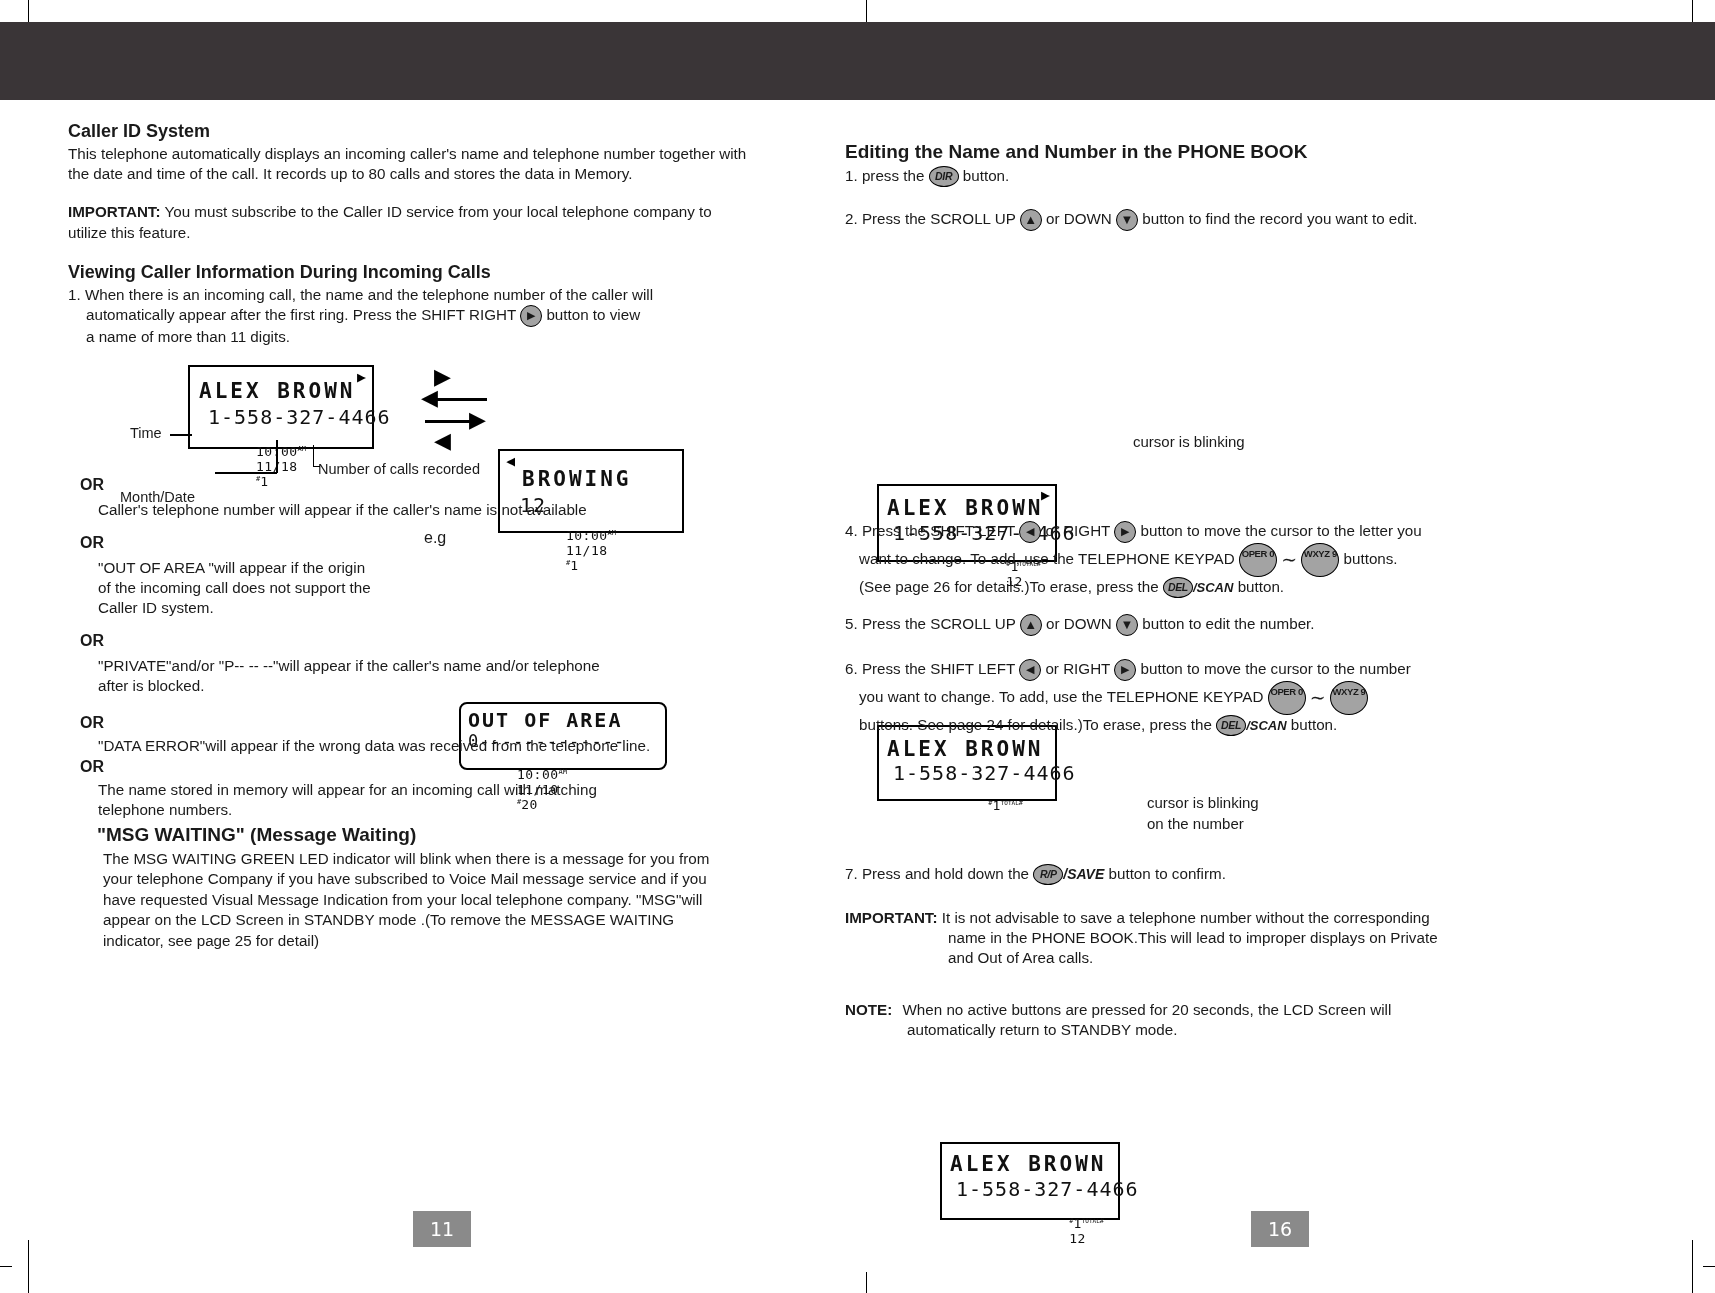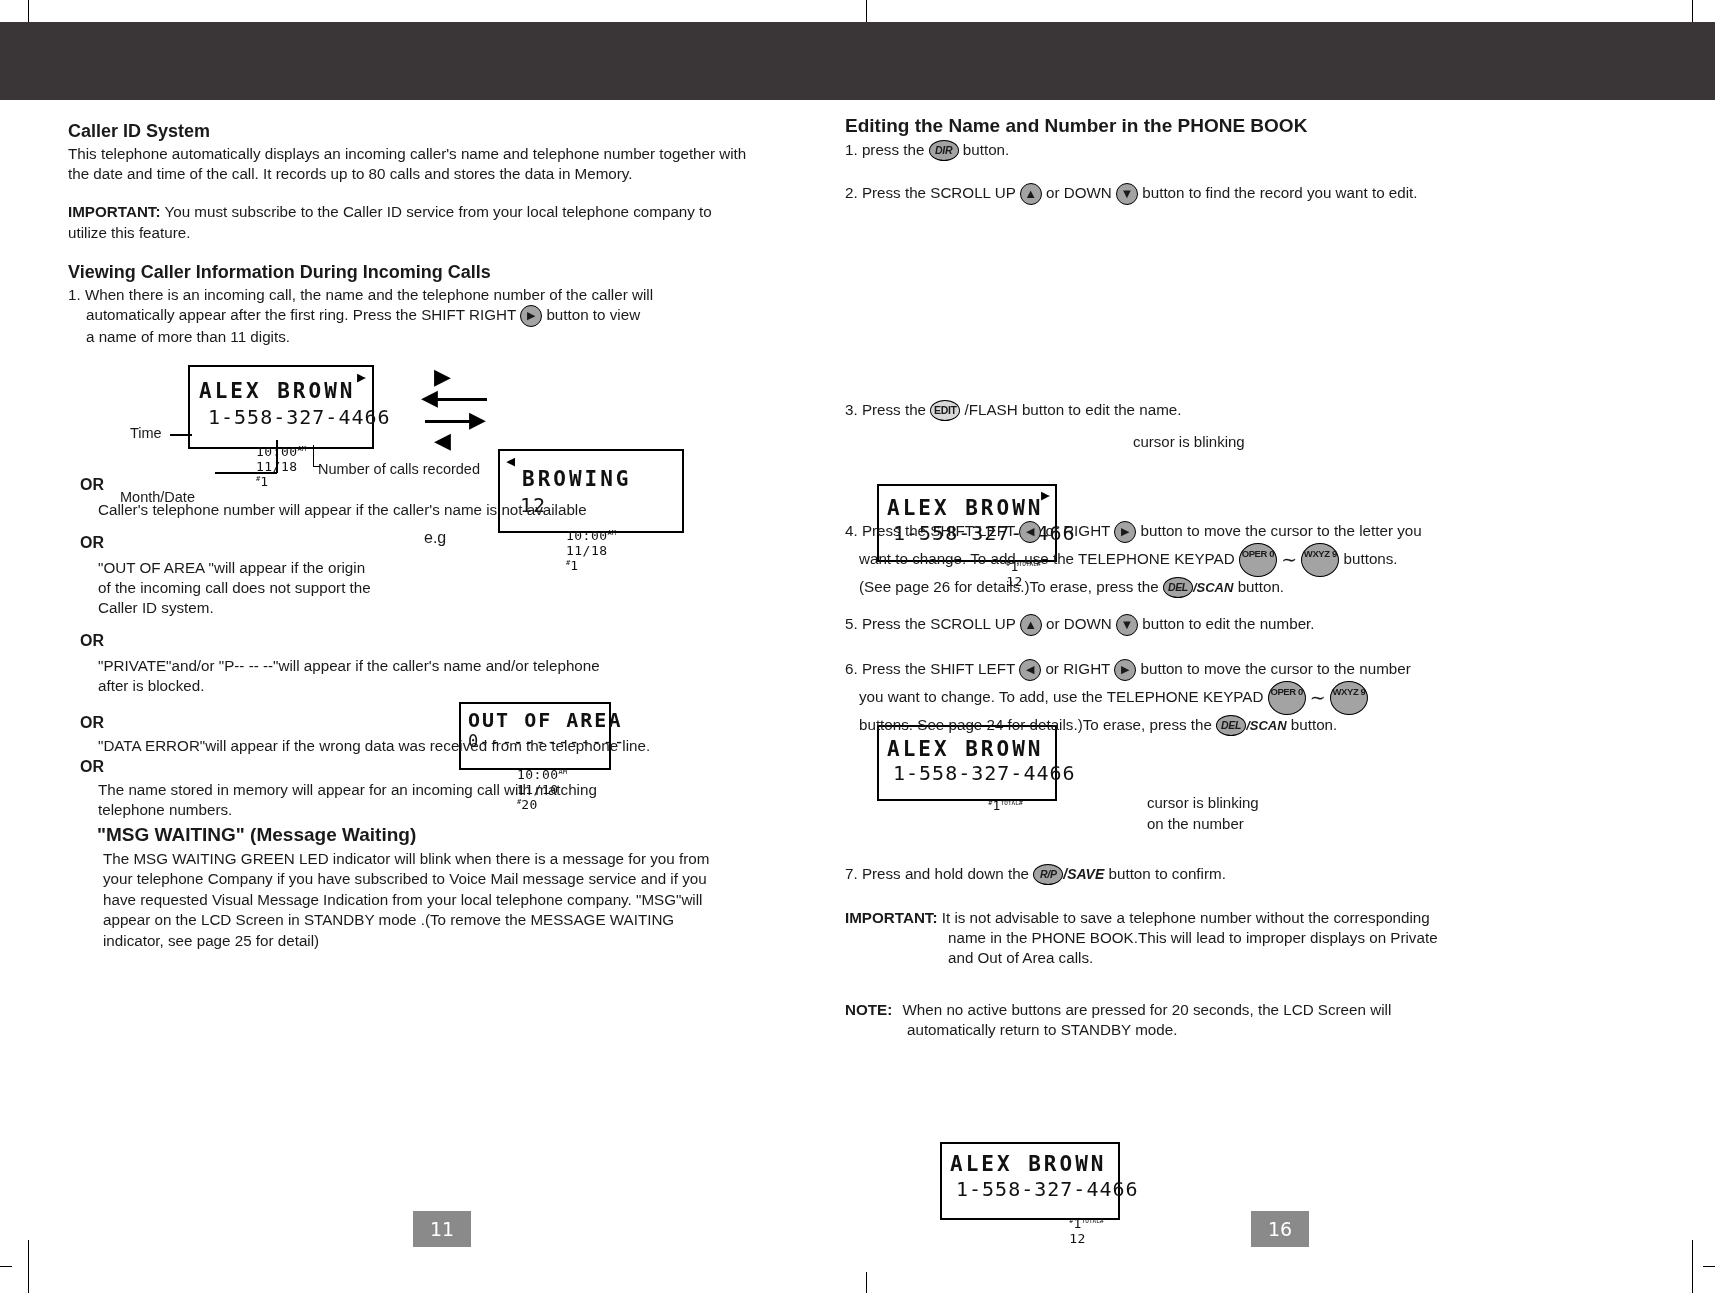--- a/index.html
+++ b/index.html
@@ -180,21 +180,21 @@
 
   <div style="position:absolute;left:80px;top:534px;width:420px;">
     <p class="or">OR</p>
     <p class="t indent1" style="margin-top:6px;">"OUT OF AREA "will appear if the origin</p>
     <p class="t indent1">of the incoming call does not support the</p>
     <p class="t indent1">Caller ID system.</p>
   </div>
 
   <div class="ann" style="position:absolute;left:424px;top:528px;font-size:16px;">e.g</div>
 
-  <div class="lcd" style="left:459px;top:534px;width:152px;height:68px;">
+  <div class="lcd" style="left:459px;top:534px;width:208px;height:68px;border-radius:8px;">
     <div class="l1" style="position:absolute;left:7px;top:4px;font-size:20px;letter-spacing:2px;">OUT OF AREA</div>
     <div class="l2" style="position:absolute;left:7px;top:27px;font-size:17px;letter-spacing:1px;">0-------------</div>
     <div class="l3" style="position:absolute;left:6px;top:48px;">
       <span>10:00</span><span class="sup">AM</span>
       <span>11/10</span>
       <span class="sup">#</span><span>20</span>
     </div>
   </div>
 
   <div style="position:absolute;left:80px;top:632px;width:680px;">
@@ -209,21 +209,21 @@
     <p class="or" style="margin-top:2px;">OR</p>
     <p class="t indent1" style="margin-top:4px;">The name stored in memory will appear for an incoming call with matching</p>
     <p class="t indent1">telephone numbers.</p>
   </div>
 
   <div style="position:absolute;left:97px;top:823px;width:630px;">
     <h3 class="big">"MSG WAITING" (Message Waiting)</h3>
     <p class="t indent1" style="padding-left:6px;line-height:1.35;">The MSG WAITING GREEN LED indicator will blink when there is a message for you from your telephone Company if you have subscribed to Voice Mail message service and if you have requested Visual Message Indication from your local telephone company. "MSG"will appear on the LCD Screen in STANDBY mode .(To remove the MESSAGE WAITING indicator, see page 25 for detail)</p>
   </div>
 
-  <div class="col right" style="top:114px;">
+  <div class="col right" style="top:140px;">
 
     <h3 class="big">Editing the Name and Number in the PHONE BOOK</h3>
 
     <p class="t" style="margin-top:2px;">
       <span>1. press the</span>
       <span class="key oval">DIR</span>
       <span>button.</span>
     </p>
 
     <div class="gap22"></div>
@@ -240,25 +240,20 @@
   <div class="lcd" style="left:877px;top:248px;width:180px;height:78px;">
     <div class="lcd-arrow" style="right:5px;top:2px;">▶</div>
     <div class="l1" style="position:absolute;left:8px;top:10px;">ALEX BROWN</div>
     <div class="l2" style="position:absolute;left:14px;top:35px;">1-558-327-4466</div>
     <div class="l3" style="position:absolute;right:14px;top:58px;">
       <span class="sup">#</span><span>1</span><span class="sup" style="font-size:6px;">TOTAL</span><span class="sup">#</span>
       <span>12</span>
     </div>
   </div>
 
-  <p class="t" style="position:absolute;left:845px;top:400px;width:680px;">
-    <span>3. Press the</span>
-    <span class="key oval dark" style="font-style:normal;">EDIT</span>
-    <span>/FLASH  button to edit the name.</span>
-  </p>
 
   <div class="lcd" style="left:877px;top:411px;width:180px;height:76px;">
     <div class="l1" style="position:absolute;left:8px;top:10px;">ALEX BROWN</div>
     <div class="l2" style="position:absolute;left:14px;top:34px;">1-558-327-4466</div>
     <div class="l3" style="position:absolute;right:32px;top:56px;">
       <span class="sup">#</span><span>1</span><span class="sup" style="font-size:6px;">TOTAL</span><span class="sup">#</span>
     </div>
   </div>
 
   <div class="ann" style="position:absolute;left:1133px;top:432px;font-size:15px;">cursor is blinking</div>

